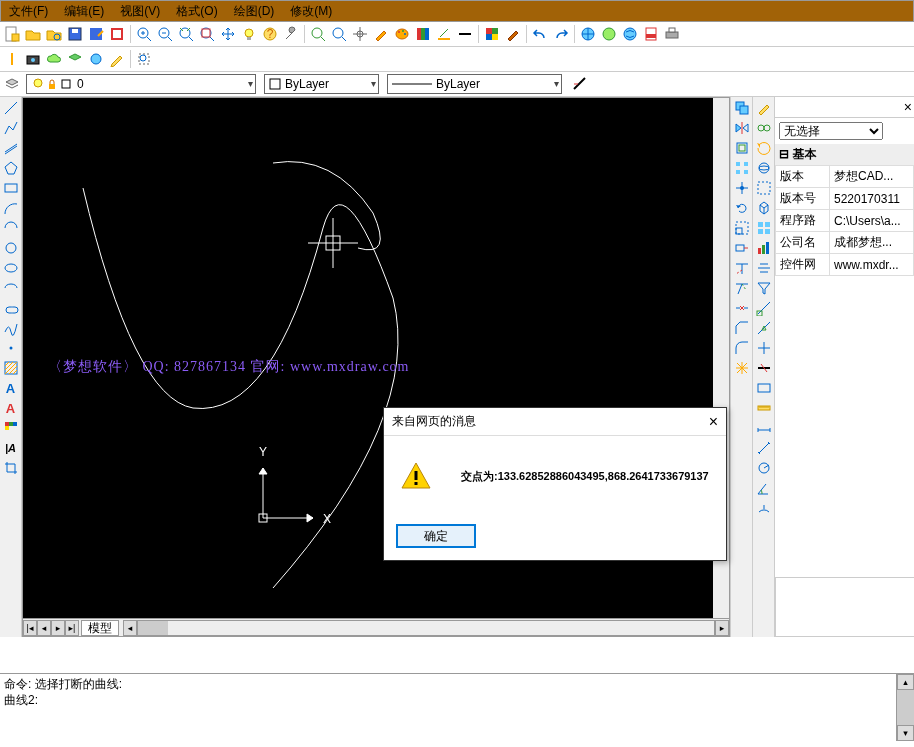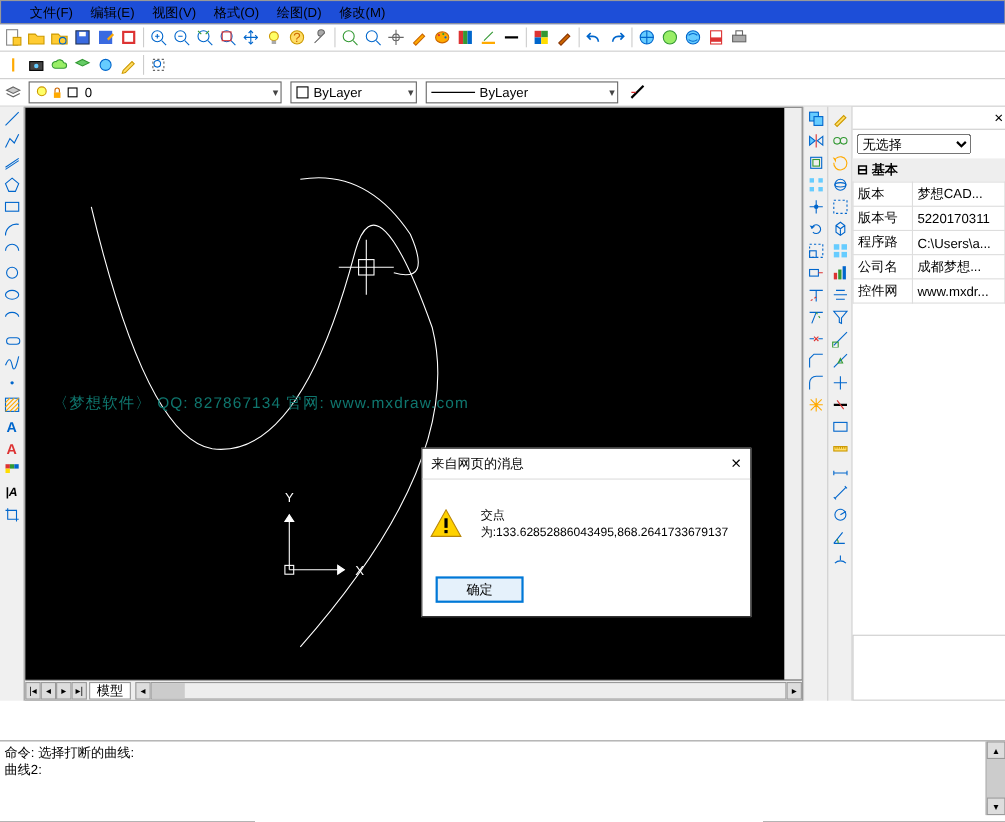--- a/index.html
+++ b/index.html
@@ -1,17 +1,17 @@
 <!DOCTYPE html>
 <html><head>
 <meta charset="utf-8">
 <style>
 * { margin:0; padding:0; box-sizing:border-box; font-family:"Microsoft YaHei","SimSun",sans-serif; font-size:12px; }
 body { background:#fff; width:914px; height:747px; overflow:hidden; position:relative; }
-.menubar { display:flex; border:1px solid #999; background:#1d4ed8; height:22px; align-items:center; padding:0 18px; }
+.menubar { display:flex; border:1px solid #999; background:#a16207; height:22px; align-items:center; padding:0 0; }
 .menubar .item { padding:2px 8px; cursor:default; }
 .toolbar-row { display:flex; align-items:center; padding:2px; border-bottom:1px solid #ccc; gap:1px; flex-wrap:wrap; }
 .tb-btn { width:20px; height:20px; display:flex; align-items:center; justify-content:center; cursor:pointer; border:1px solid transparent; }
 .tb-sep { width:1px; height:18px; background:#ccc; margin:0 2px; }
 .layer-row { display:flex; align-items:center; padding:2px; border-bottom:1px solid #ccc; gap:4px; }
 .combo { border:1px solid #666; background:#fff; height:20px; display:flex; align-items:center; padding:0 4px; position:relative; }
 .combo .arrow { position:absolute; right:2px; top:3px; font-size:10px; color:#444; }
 .main-area { display:flex; height:540px; }
 .left-tools { width:22px; background:#f0f0f0; display:flex; flex-direction:column; align-items:center; gap:2px; padding-top:2px; border-right:1px solid #ccc; }
 .left-tools .t { width:18px; height:18px; display:flex; align-items:center; justify-content:center; cursor:pointer; }
@@ -31,27 +31,27 @@
 .props-panel select { width:104px; margin:4px; }
 .props-panel .cat { background:#eee; font-weight:bold; padding:2px 4px; }
 .props-panel table { width:100%; border-collapse:collapse; }
 .props-panel td { border:1px solid #ddd; padding:2px 4px; white-space:nowrap; overflow:hidden; text-overflow:ellipsis; max-width:70px; }
 .cmd-area { border-top:1px solid #999; height:68px; display:flex;margin-top:36px; }
 .cmd-text { flex:1; padding:2px 4px; font-family:SimSun,monospace; line-height:16px; }
 .cmd-text div { white-space:nowrap; }
 .vscroll { width:18px; background:#eee; border-left:1px solid #999; position:relative; }
 .vscroll .btn { height:16px; border:1px solid #999; background:#ddd; text-align:center; font-size:9px; line-height:14px; }
 .vscroll .thumb { position:absolute; width:100%; height:40px; top:16px; background:#ccc; }
-.dialog { position:absolute; left:383px; top:407px; width:300px; background:#fff; border:1px solid #333; box-shadow:2px 2px 6px rgba(0,0,0,.3); z-index:50; }
+.dialog { position:absolute; left:383px; top:407px; width:344px; background:#fff; border:1px solid #333; box-shadow:2px 2px 6px rgba(0,0,0,.3); z-index:50; }
 .dialog .titlebar { height:28px; display:flex; align-items:center; justify-content:space-between; padding:0 8px; border-bottom:1px solid #ddd; }
-.dialog .body { display:flex; align-items:center; padding:20px 6px; gap:16px; min-height:80px; }
+.dialog .body { display:flex; align-items:center; padding:20px 16px; gap:29px; min-height:80px;font-weight:bold; }
 .dialog .warn-icon { width:32px; height:32px; }
 .dialog .footer { display:flex; padding:8px 12px 12px; }
 .dialog button { width:80px; height:24px; border:2px solid #0078d7; background:#e5f1fb; cursor:pointer; }
-.watermark { position:absolute; color:#0f766e; font-family:Liberation Sans, sans-serif; font-size:14px; letter-spacing:1px; white-space:nowrap; }
+.watermark { position:absolute; color:#8b5cf6; font-family:Liberation Serif, serif; font-size:14px; letter-spacing:1px; white-space:nowrap; }
 .vscroll-canvas { position:absolute; right:0; top:0; width:16px; height:100%; background:#eee; }
 .pal-box { width:140px; height:60px; border:1px solid #ccc; margin-top:auto; }
 svg { display:block; }
 </style>
 </head>
 <body>
 
 <div class="menubar">
   <span class="item">文件(F)</span>
   <span class="item">编辑(E)</span>

